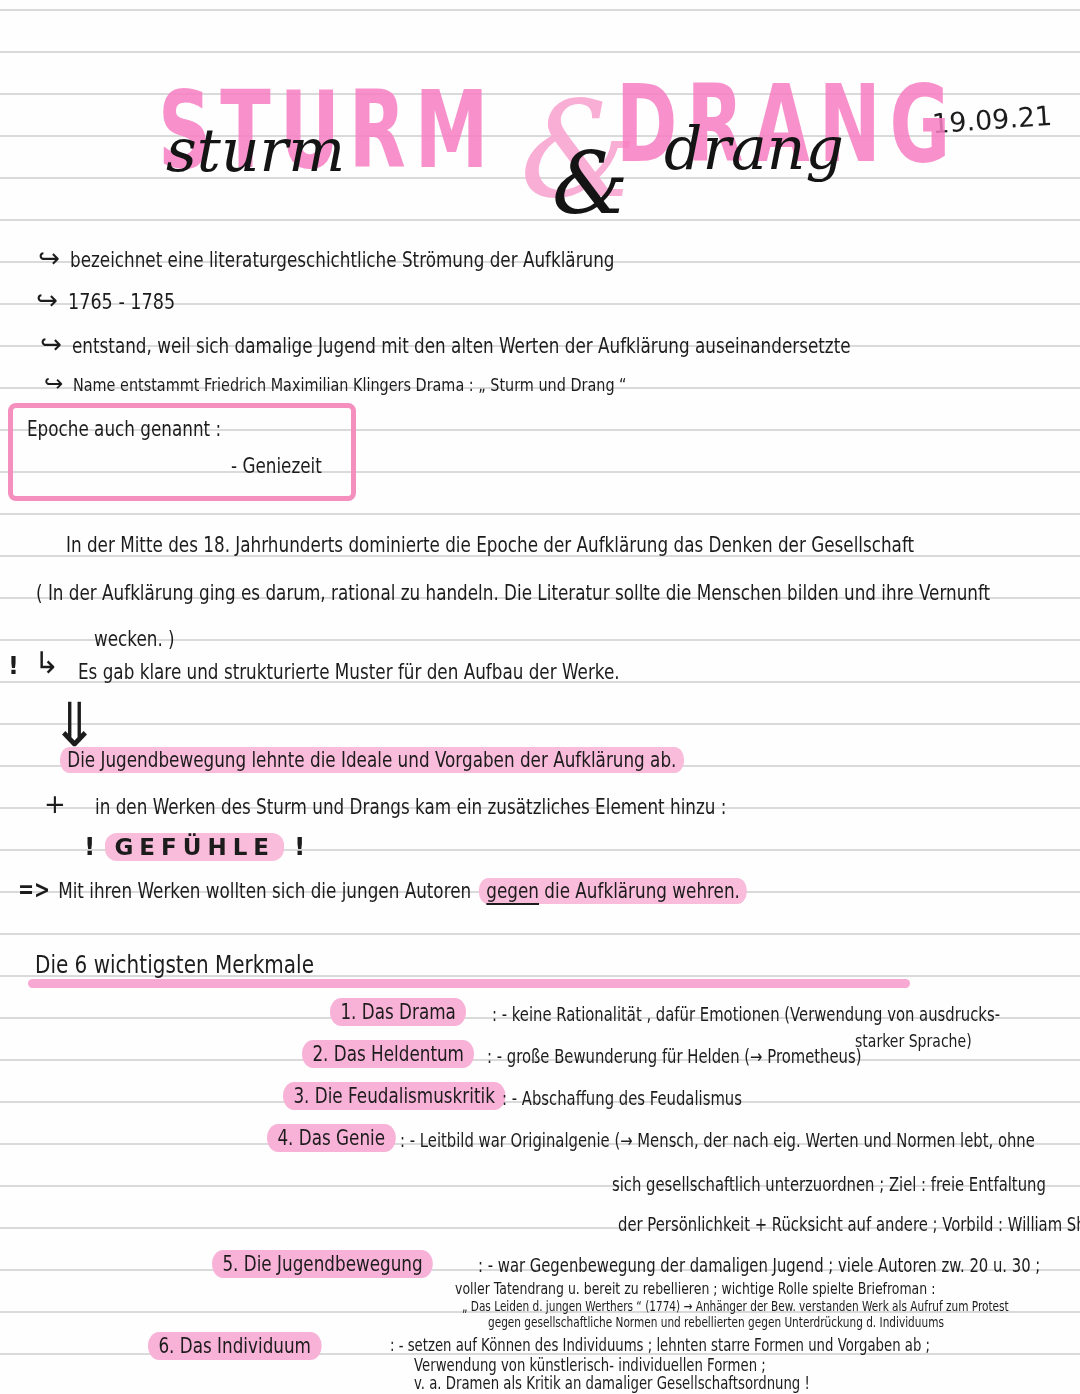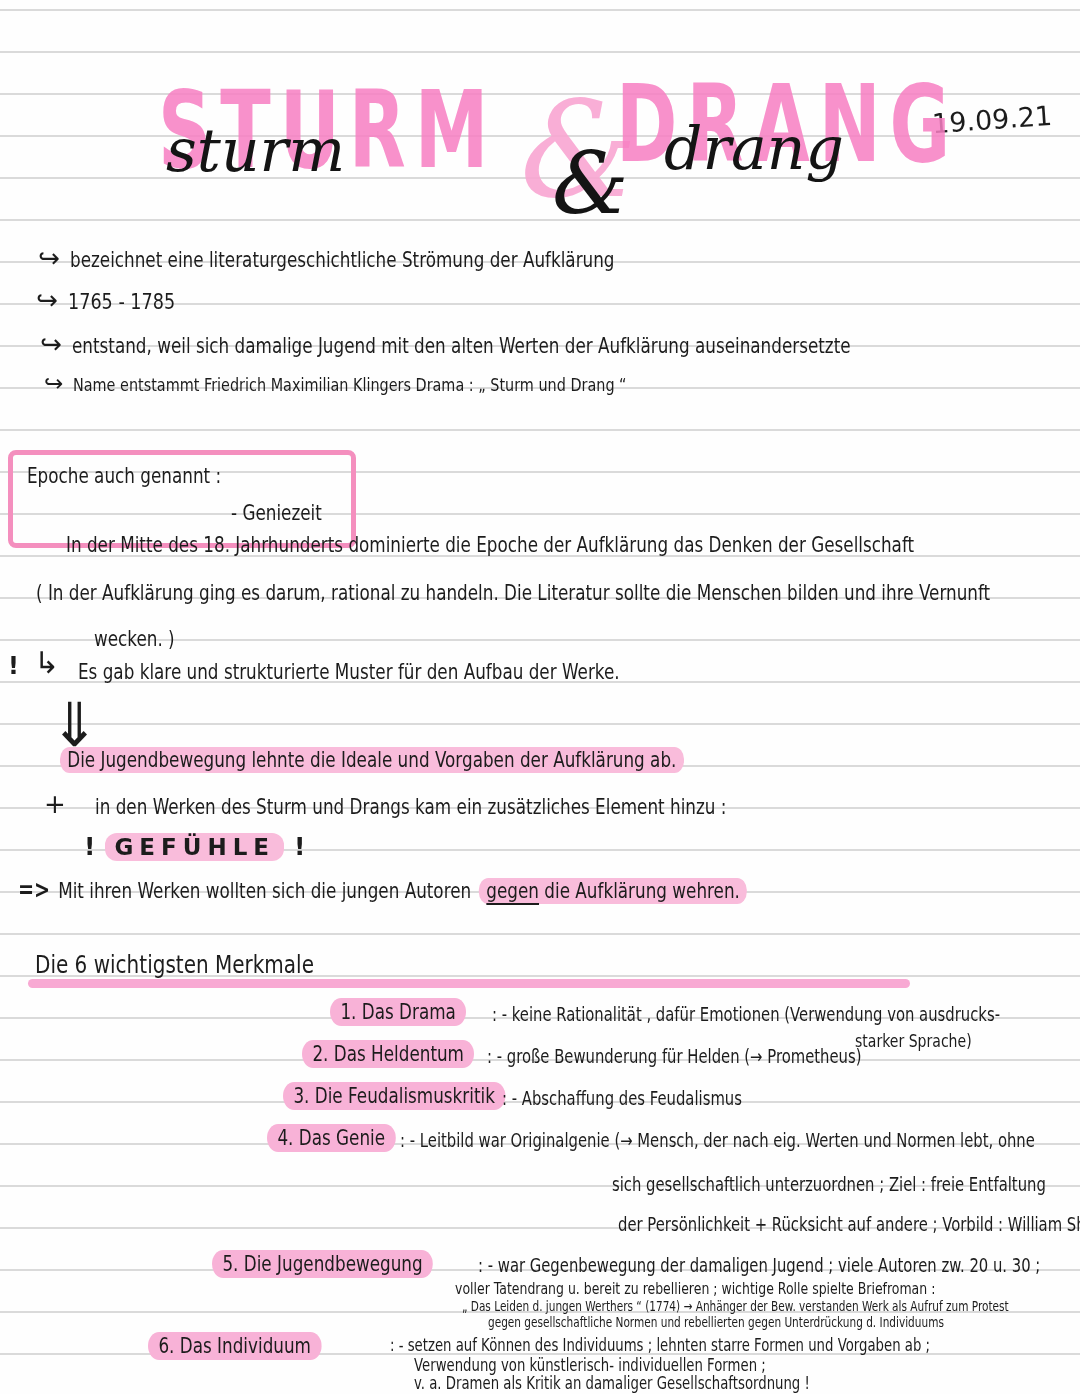--- a/index.html
+++ b/index.html
@@ -29,21 +29,21 @@
   }
   .script{font-family:"DejaVu Serif", serif;font-style:italic;color:#141414;line-height:1;}
   .amp-pink{font-family:"DejaVu Serif", serif;font-style:italic;color:#f9a6d2;opacity:.9;line-height:1;}
   
   .hl{background:#f9bcdb;border-radius:12px;padding:1px 9px;}
   .pill{background:#f8b2d7;border-radius:16px;padding:2px 13px;}
   .ul{text-decoration:underline;text-decoration-thickness:2px;text-underline-offset:5px;}
   
   .box{
     position:absolute;left:8px;top:403px;width:338px;height:88px;
-    border:5px solid #f48fbe;border-radius:8px;background:transparent;margin-top:47px;
+    border:5px solid #f48fbe;border-radius:8px;background:transparent;
   }
   .bar{
     position:absolute;left:28px;top:979px;width:882px;height:9px;
     background:#f8a9d3;border-radius:5px;
   }
   .row{position:absolute;display:flex;align-items:baseline;gap:10px;white-space:nowrap;}
   .d{font-size:19px;transform:scaleX(0.78);transform-origin:0 50%;}
 </style>
 </head>
 <body>

